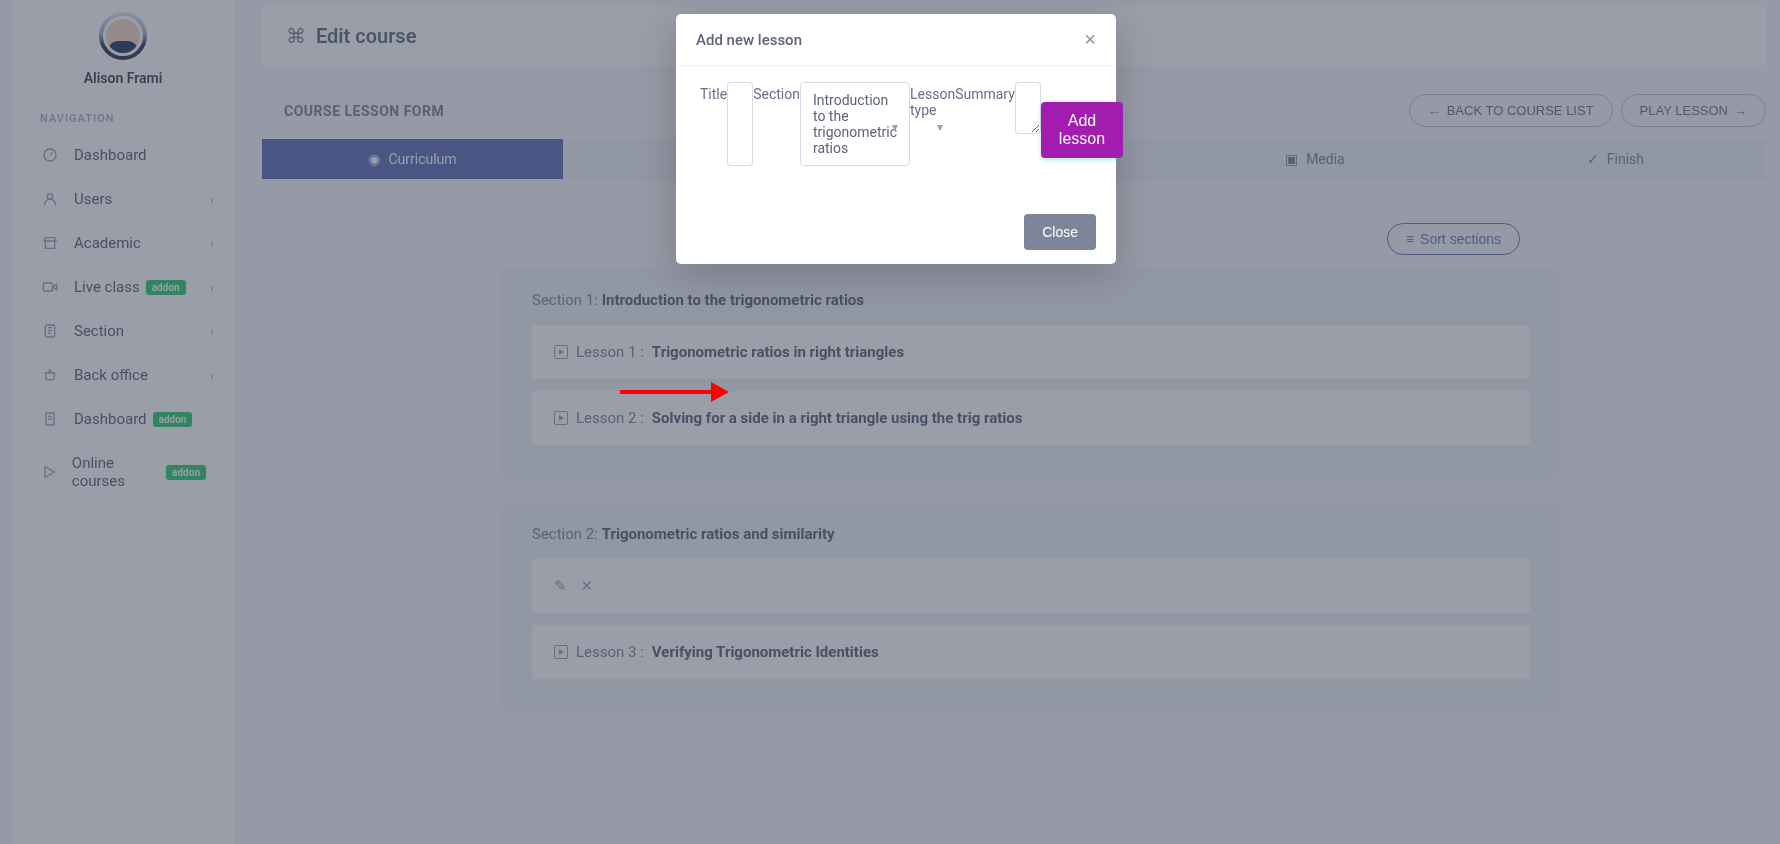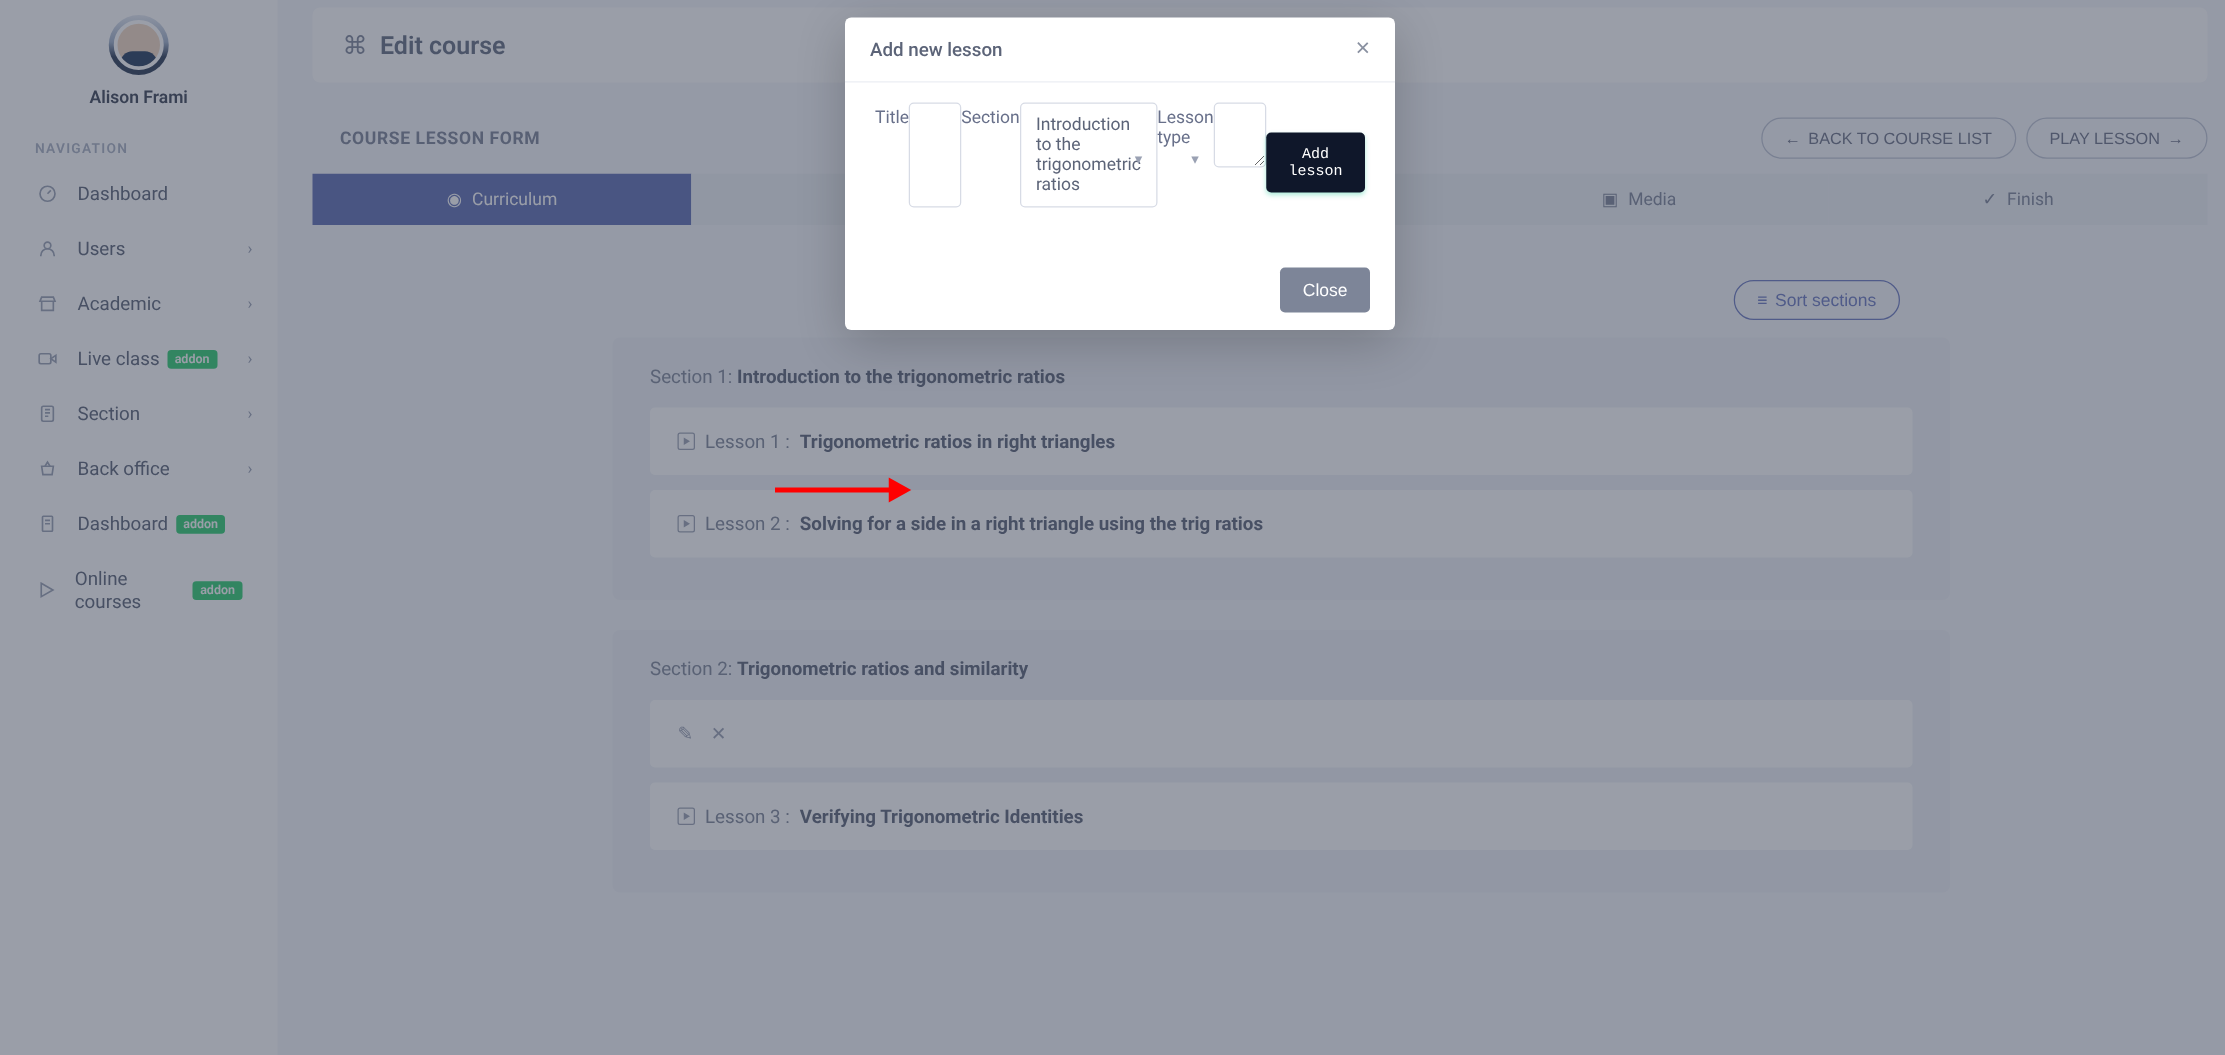--- a/index.html
+++ b/index.html
@@ -1,18 +1,18 @@
 <!DOCTYPE html>
 <html><head>
 <meta charset="utf-8">
 <style>
 * { box-sizing: border-box; margin: 0; padding: 0; }
 body { font-family: -apple-system, BlinkMacSystemFont, "Segoe UI", Roboto, sans-serif; background: #f5f6fa; color: #5a6376; overflow: hidden; }
 .app { display: flex; width: 1780px; height: 844px; position: relative; }
-.sidebar { width: 222px; background: #fff; display: flex; flex-direction: column; padding: 12px 0; }
+.sidebar { width: 222px; background: #fff; display: flex; flex-direction: column; padding: 12px 0; margin-left: 12px; }
 .sidebar-header { padding: 0 24px 18px; }
 .avatar-wrap { display: flex; flex-direction: column; align-items: center; }
 .avatar { width: 48px; height: 48px; border-radius: 50%; background: linear-gradient(180deg,#e2e7f0 0%,#9fb0c9 45%,#2a3a55 70%); display: flex; align-items: center; justify-content: center; }
 .avatar-inner { width: 40px; height: 40px; border-radius: 50%; background: #f1d7c1; border: 3px solid #fff; position: relative; overflow: hidden; }
 .avatar-inner::after { content:""; position:absolute; bottom:-6px; left:50%; transform:translateX(-50%); width: 30px; height: 18px; background:#223a5c; border-radius: 10px 10px 0 0; }
 .avatar-name { margin-top: 10px; font-weight: 600; color: #3a4254; font-size: 14px; }
 .nav-label { padding: 8px 28px; font-size: 11px; letter-spacing: 1px; color: #a9b1c2; font-weight: 600; }
 .nav-item { display: flex; align-items: center; padding: 13px 28px; font-size: 15px; color: #5a6376; cursor: pointer; position: relative; }
 .nav-item .nav-icon { width: 20px; margin-right: 14px; color: #99a1b3; display:inline-flex; justify-content:center; }
 .nav-item .chev { position: absolute; right: 20px; color: #99a1b3; font-size: 13px; }
@@ -45,21 +45,21 @@
 .modal { width: 440px; background: #fff; border-radius: 5px; margin-top: 14px; box-shadow: 0 10px 40px rgba(0,0,0,0.2); display:flex; flex-direction:column; }
 .modal-head { display:flex; justify-content:space-between; align-items:center; padding: 14px 20px; border-bottom: 1px solid #eceef3; }
 .modal-title { font-size: 15px; color: #5c6478; font-weight: 500; }
 .modal-close { font-size: 20px; color: #8a91a1; cursor:pointer; background:none; border:none; }
 .modal-body { padding: 16px 24px 22px; display:flex; flex-direction:row; }
 .field-label { font-size: 14px; color: #68708a; margin-bottom: 8px; margin-top: 4px; }
 .field-input, .field-select { border: 1px solid #d7dbe5; border-radius: 4px; padding: 9px 12px; font-size: 14px; color: #5c6478; background:#fff; width:100%; margin-bottom: 12px; }
 .select-wrap { position: relative; }
 .select-wrap .sel-arrow { position:absolute; right:12px; top:50%; transform:translateY(-10px); color:#9aa1b3; font-size:12px; pointer-events:none; }
 .field-textarea { border: 1px solid #d7dbe5; border-radius: 4px; padding: 9px 12px; font-size: 14px; width:100%; height: 52px; resize: both; margin-bottom: 14px; font-family: inherit; }
-.btn-add { background: #0f172a; color:#fff; border:none; border-radius:4px; padding: 10px 18px; font-size: 12px; cursor:pointer; align-self:center; box-shadow: 0 2px 4px rgba(46,204,159,0.4); font-family: Liberation Mono, monospace; }
+.btn-add { background: #a21caf; color:#fff; border:none; border-radius:4px; padding: 10px 18px; font-size: 16px; cursor:pointer; align-self:center; box-shadow: 0 2px 4px rgba(46,204,159,0.4); }
 .modal-foot { padding: 14px 20px; display:flex; justify-content:flex-end; }
 .btn-close { background: #7d8598; color:#fff; border:none; border-radius:4px; padding: 10px 18px; font-size: 14px; cursor:pointer; }
 .arrow-annot { position:absolute; left:620px; top:390px; pointer-events:none; }
 .arrow-line { width: 94px; height: 4px; background:#ff0000; position:relative; }
 .arrow-line::after { content:""; position:absolute; right:-15px; top:-8px; border-left:18px solid #ff0000; border-top:10px solid transparent; border-bottom:10px solid transparent; }
 svg { display:block; }
 </style>
 </head>
 <body>
 
@@ -264,20 +264,21 @@
         <div class="select-wrap">
           <div class="field-select"><span>Introduction to the trigonometric ratios</span></div>
           <span class="sel-arrow">▾</span>
         </div>
 
         <label class="field-label">Lesson type</label>
         <div class="select-wrap">
           <span class="sel-arrow">▾</span>
         </div>
 
+        <label class="field-label">Summary</label>
         <textarea class="field-textarea" style=""></textarea>
 
         <button class="btn-add">Add lesson</button>
       </div>
       <div class="modal-foot">
         <button class="btn-close">Close</button>
       </div>
     </div>
     <div class="arrow-annot">
       <div class="arrow-line"></div>

